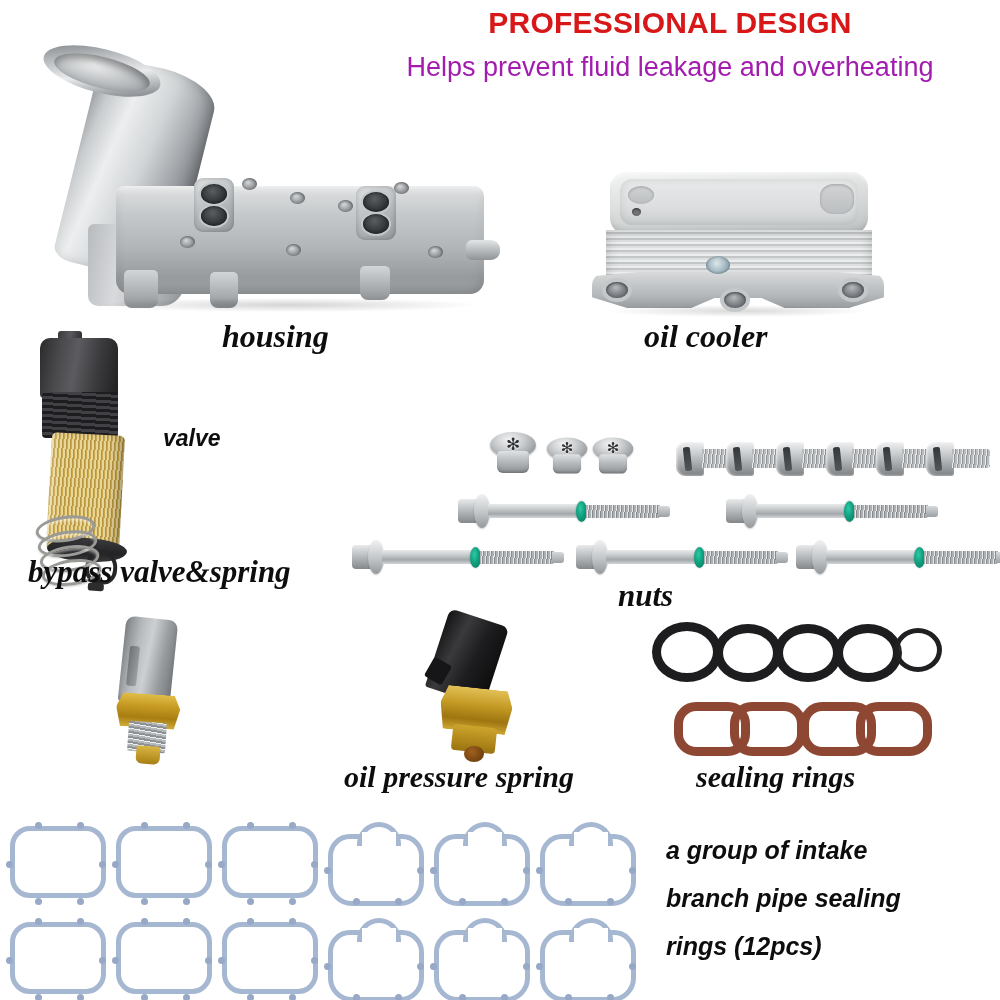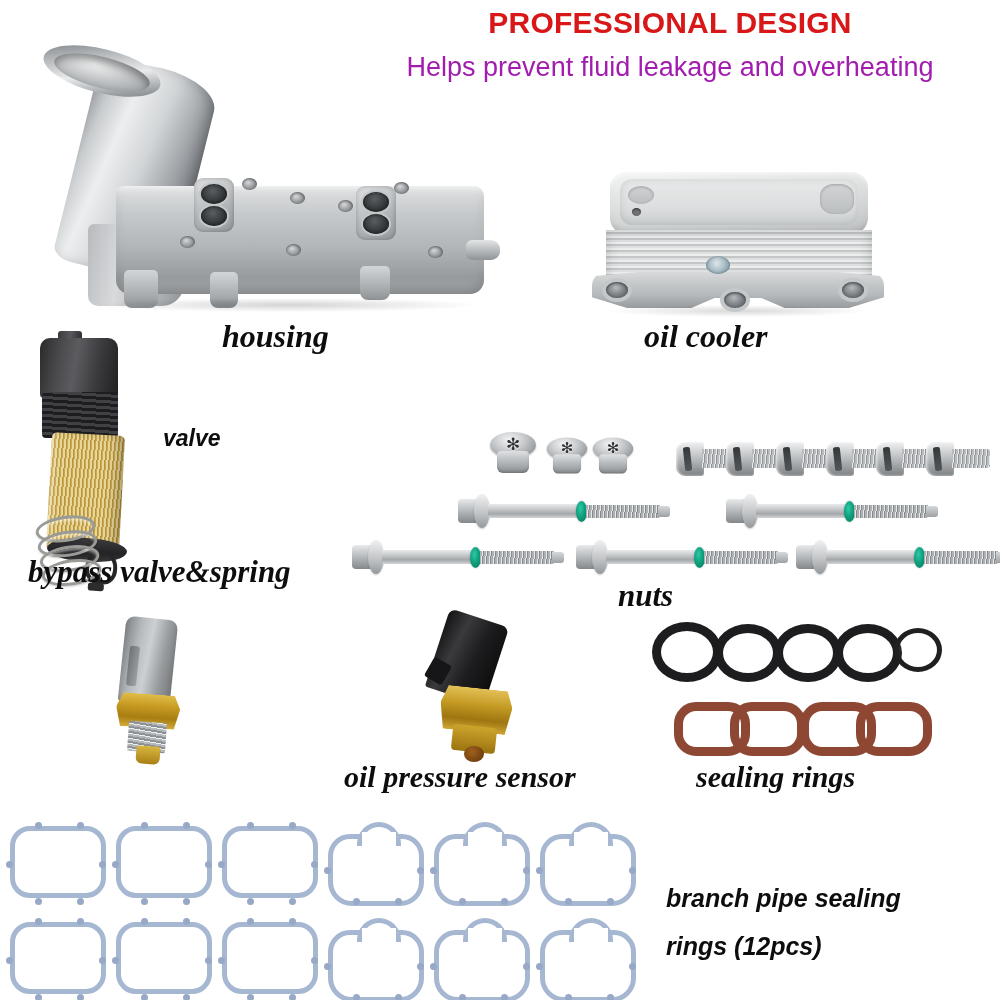--- a/index.html
+++ b/index.html
@@ -689,21 +689,21 @@
     <div class="ts-tip"></div>
   </div>
 
   <div class="part" id="pressuresensor">
     <div class="ps-conn"></div>
     <div class="ps-conn-tab"></div>
     <div class="ps-hex"></div>
     <div class="ps-base"></div>
     <div class="ps-tip"></div>
   </div>
-  <div class="lbl lbl-serif" style="left:344px; top:760px; font-size:30px;">oil pressure sensor</div>
+  <div class="lbl lbl-serif" style="left:344px; top:760px; font-size:30px;">oil pressure spring</div>
 
   <div class="part" id="sealrings">
     <div class="oring oring-thick" style="left:4px;   top:4px;  width:52px; height:42px;"></div>
     <div class="oring oring-thick" style="left:66px;  top:6px;  width:50px; height:40px;"></div>
     <div class="oring oring-thick" style="left:126px; top:6px;  width:50px; height:40px;"></div>
     <div class="oring oring-thick" style="left:186px; top:6px;  width:50px; height:40px;"></div>
     <div class="oring oring-thin" style="left:246px; top:10px; width:38px; height:34px;"></div>
 
     <div class="ovalgasket" style="left:26px;  top:84px; width:58px; height:36px;"></div>
     <div class="ovalgasket" style="left:82px;  top:84px; width:58px; height:36px;"></div>
@@ -794,16 +794,17 @@
         <div class="gk-dot" style="left:62px; top:59px;"></div>
     </div>
     <div class="gk gk-bump" style="left:536px; top:110px;">
       <div class="gk-dot" style="left:-9px; top:28px;"></div>
         <div class="gk-dot" style="left:84px; top:28px;"></div>
       <div class="gk-dot" style="left:20px; top:59px;"></div>
         <div class="gk-dot" style="left:62px; top:59px;"></div>
     </div>
   </div>
 
+  <div class="lbl" style="left:666px; top:836px; font-size:25px;">a group of intake</div>
   <div class="lbl" style="left:666px; top:884px; font-size:25px;">branch pipe sealing</div>
   <div class="lbl" style="left:666px; top:932px; font-size:25px;">rings (12pcs)</div>
 
 </div>
 
 </body></html>

